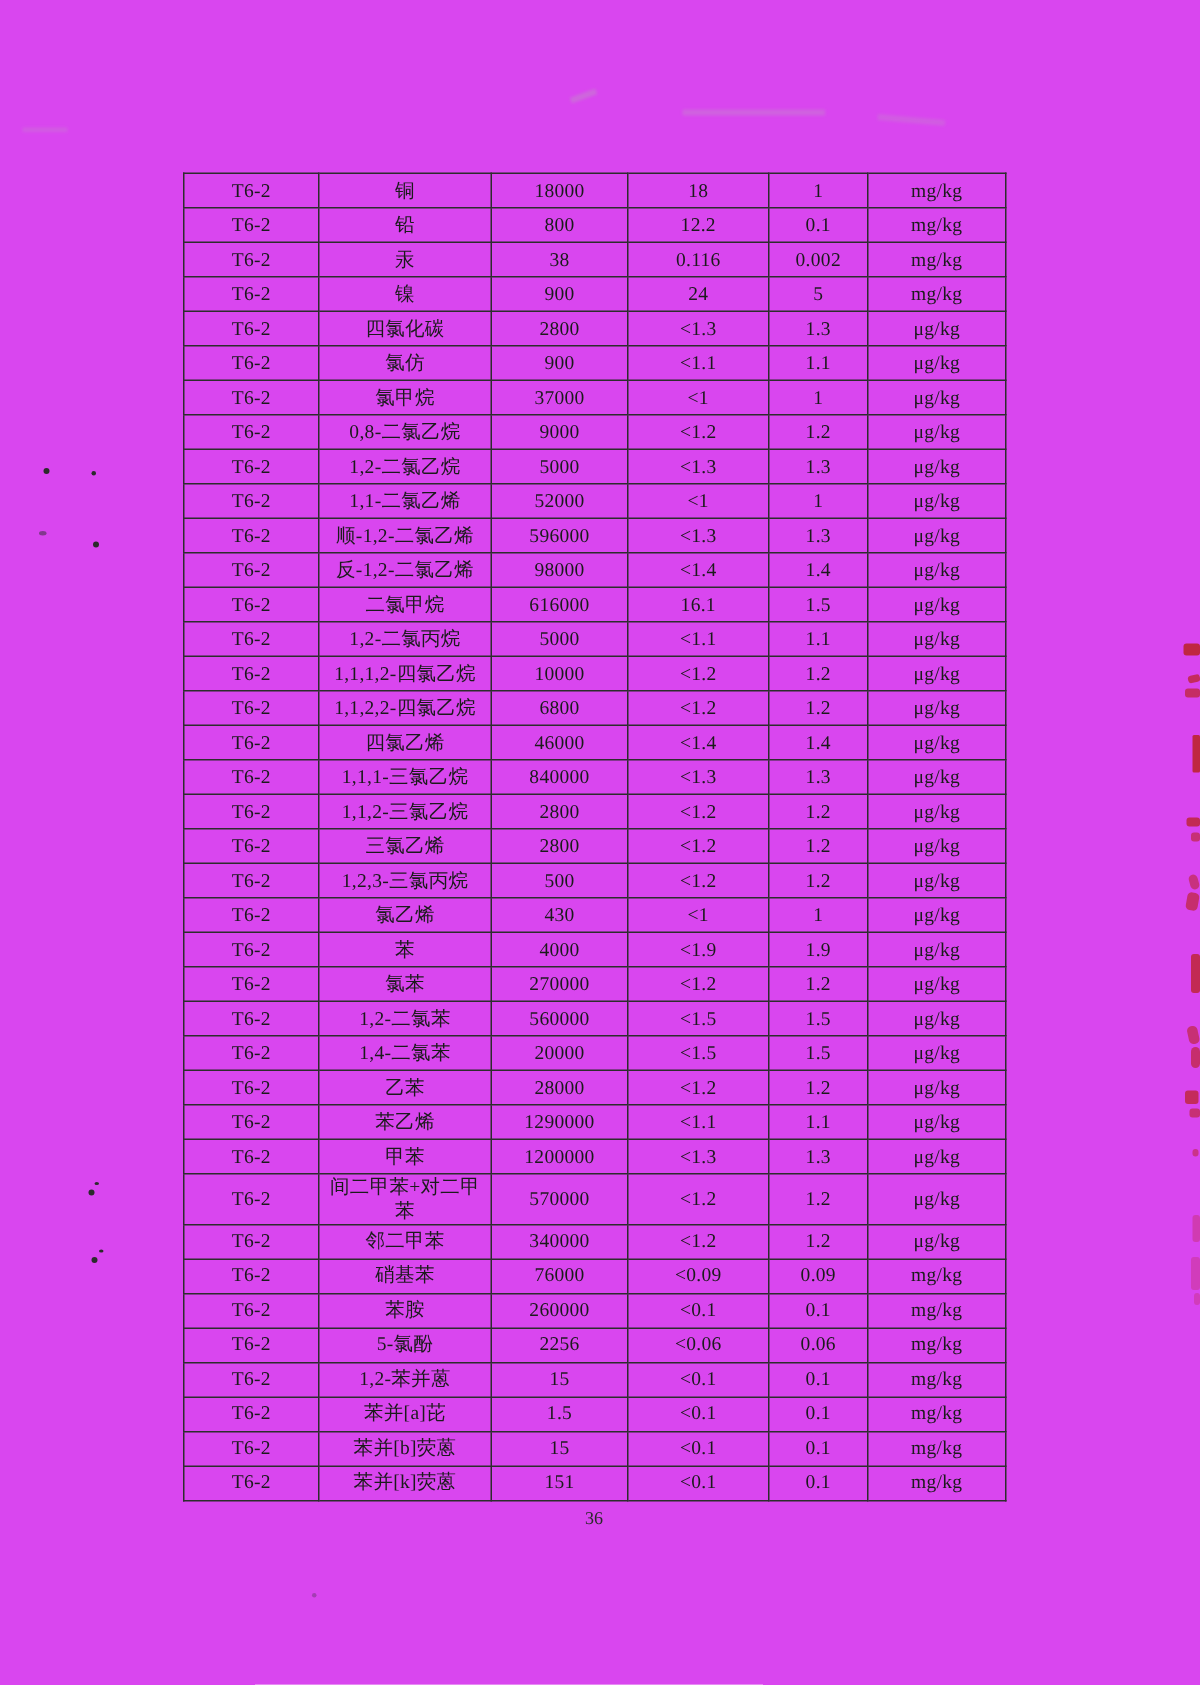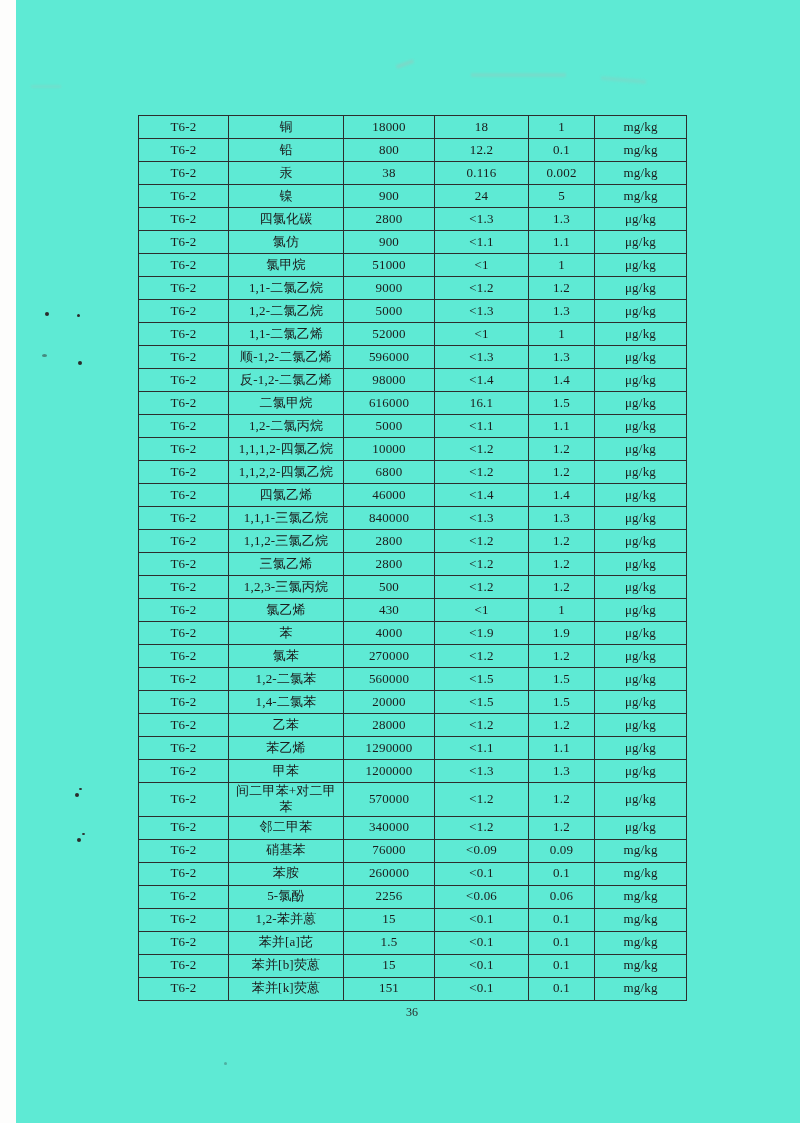--- a/index.html
+++ b/index.html
@@ -3,21 +3,21 @@
 <meta charset="utf-8">
 <style>
   html,body{margin:0;padding:0;}
   body{
     width:800px;height:1123px;
     background:#fdfdfc;
     position:relative;
     overflow:hidden;
     font-family:"Liberation Serif","DejaVu Serif",serif;
   }
-  .page{position:absolute;inset:0;background:#5eead4;margin-left:16px;}
+  .page{position:absolute;inset:0;background:#d946ef;}
   table.analysis{
     position:absolute;left:122px;top:115px;width:548px;
     border-collapse:collapse;table-layout:fixed;
   }
   table.analysis td{
     border:1px solid #2d2d2d;
     height:22px;
     padding:0 2px;
     text-align:center;
     vertical-align:middle;
@@ -95,28 +95,28 @@
           <td>T6-2</td>
           <td>氯仿</td>
           <td>900</td>
           <td>&lt;1.1</td>
           <td>1.1</td>
           <td>μg/kg</td>
         </tr>
         <tr>
           <td>T6-2</td>
           <td>氯甲烷</td>
-          <td>51000</td>
+          <td>37000</td>
           <td>&lt;1</td>
           <td>1</td>
           <td>μg/kg</td>
         </tr>
         <tr>
           <td>T6-2</td>
-          <td>1,1-二氯乙烷</td>
+          <td>0,8-二氯乙烷</td>
           <td>9000</td>
           <td>&lt;1.2</td>
           <td>1.2</td>
           <td>μg/kg</td>
         </tr>
         <tr>
           <td>T6-2</td>
           <td>1,2-二氯乙烷</td>
           <td>5000</td>
           <td>&lt;1.3</td>

